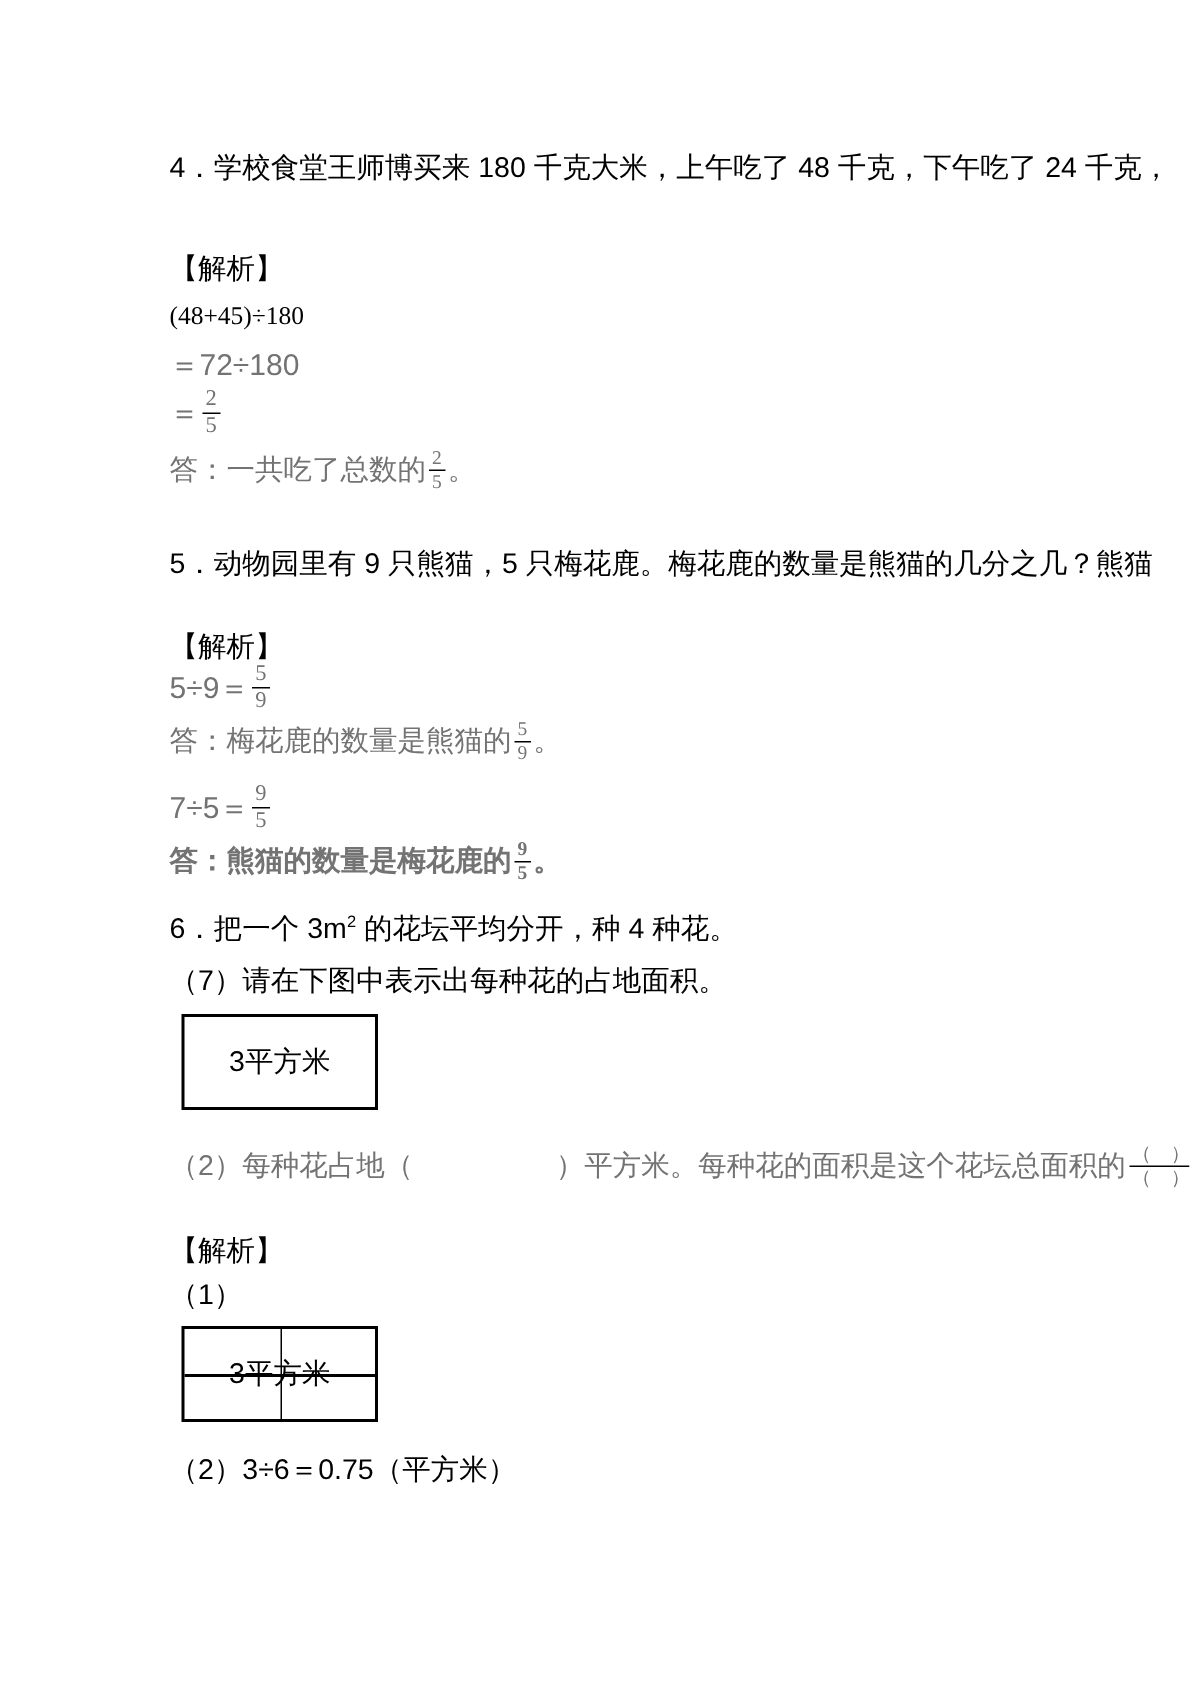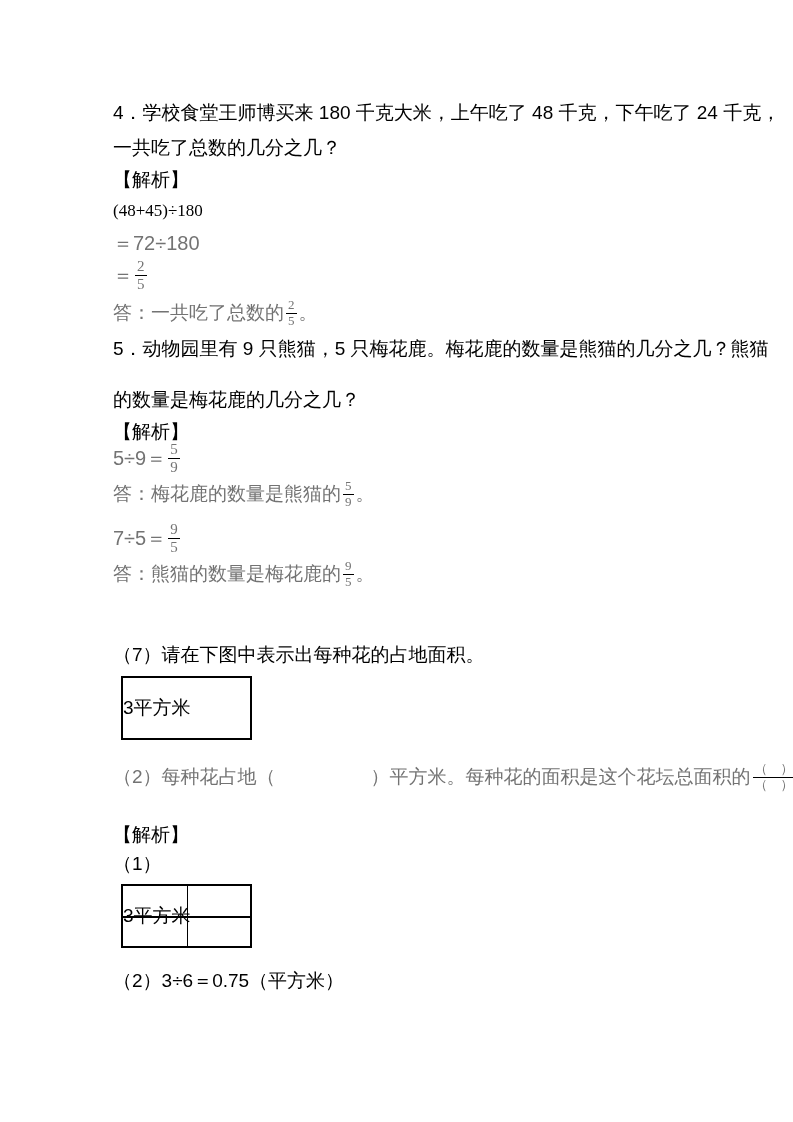--- a/index.html
+++ b/index.html
@@ -59,21 +59,21 @@
     position: absolute;
     border: 2px solid #000;
     background: #fff;
     box-sizing: border-box;
   }
   .diagram-box .box-label {
     position: absolute;
     left: 0; right: 0;
     top: 50%;
     transform: translateY(-50%);
-    text-align: left;
+    text-align: center;
     font-size: 19px;
     color: #000;
   }
   .vline {
     position: absolute;
     left: 50%;
     top: 0; bottom: 0;
     width: 1.5px;
     background: #000;
   }
@@ -84,21 +84,20 @@
     height: 1.5px;
     background: #000;
   }
 </style>
 </head>
 <body>
 
 <div class="page">
 
   <div class="line" style="top:100px">4．学校食堂王师博买来 180 千克大米，上午吃了 48 千克，下午吃了 24 千克，</div>
-  <div class="line" style="top:135px">一共吃了总数的几分之几？</div>
   <div class="line" style="top:167px">【解析】</div>
 
   <div class="line math-serif" style="top:198px">(48+45)÷180</div>
   <div class="eq-row" style="top:230px">
     <span>＝72÷180</span>
   </div>
   <div class="eq-row" style="top:258px">
     <span>＝</span>
     <span class="frac frac-lg">
       <span class="num">2</span>
@@ -107,22 +106,21 @@
   </div>
   <div class="eq-row" style="top:298px; font-size:19px;justify-content:flex-end;">
     <span>答：一共吃了总数的</span>
     <span class="frac frac-sm">
       <span class="num">2</span>
       <span class="den">5</span>
     </span>
     <span>。</span>
   </div>
 
-  <div class="line" style="top:336px">5．动物园里有 9 只熊猫，5 只梅花鹿。梅花鹿的数量是熊猫的几分之几？熊猫</div>
-  <div class="line" style="top:387px">的数量是梅花鹿的几分之几？</div>
+  <div class="line" style="top:364px">5．动物园里有 9 只熊猫，5 只梅花鹿。梅花鹿的数量是熊猫的几分之几？熊猫</div>
   <div class="line" style="top:419px">【解析】</div>
 
   <div class="eq-row" style="top:441px">
     <span>5÷9＝</span>
     <span class="frac frac-lg">
       <span class="num">5</span>
       <span class="den">9</span>
     </span>
   </div>
   <div class="eq-row" style="top:479px; font-size:19px;justify-content:center;">
@@ -133,29 +131,32 @@
     </span>
     <span>。</span>
   </div>
   <div class="eq-row" style="top:521px">
     <span>7÷5＝</span>
     <span class="frac frac-lg">
       <span class="num">9</span>
       <span class="den">5</span>
     </span>
   </div>
-  <div class="eq-row" style="top:559px; font-size:19px;">
+  <div class="eq-row" style="top:559px; font-size:19px;font-weight:bold;">
     <span>答：熊猫的数量是梅花鹿的</span>
     <span class="frac frac-sm">
       <span class="num">9</span>
       <span class="den">5</span>
     </span>
     <span>。</span>
   </div>
 
+  <div class="line" style="top:607px">
+    <span>6．把一个 3m</span><sup class="sq">2</sup><span> 的花坛平均分开，种 4 种花。</span>
+  </div>
   <div class="line" style="top:642px">（7）请在下图中表示出每种花的占地面积。</div>
 
   <div class="diagram-box" style="left:121px; top:676px; width:131px; height:64px;">
     <div class="box-label">3平方米</div>
   </div>
 
   <div class="eq-row" style="top:762px; font-size:19px;">
     <span>（2）每种花占地（　　　　　）平方米。每种花的面积是这个花坛总面积的</span>
     <span class="frac frac-blank">
       <span class="num">（　）</span>

